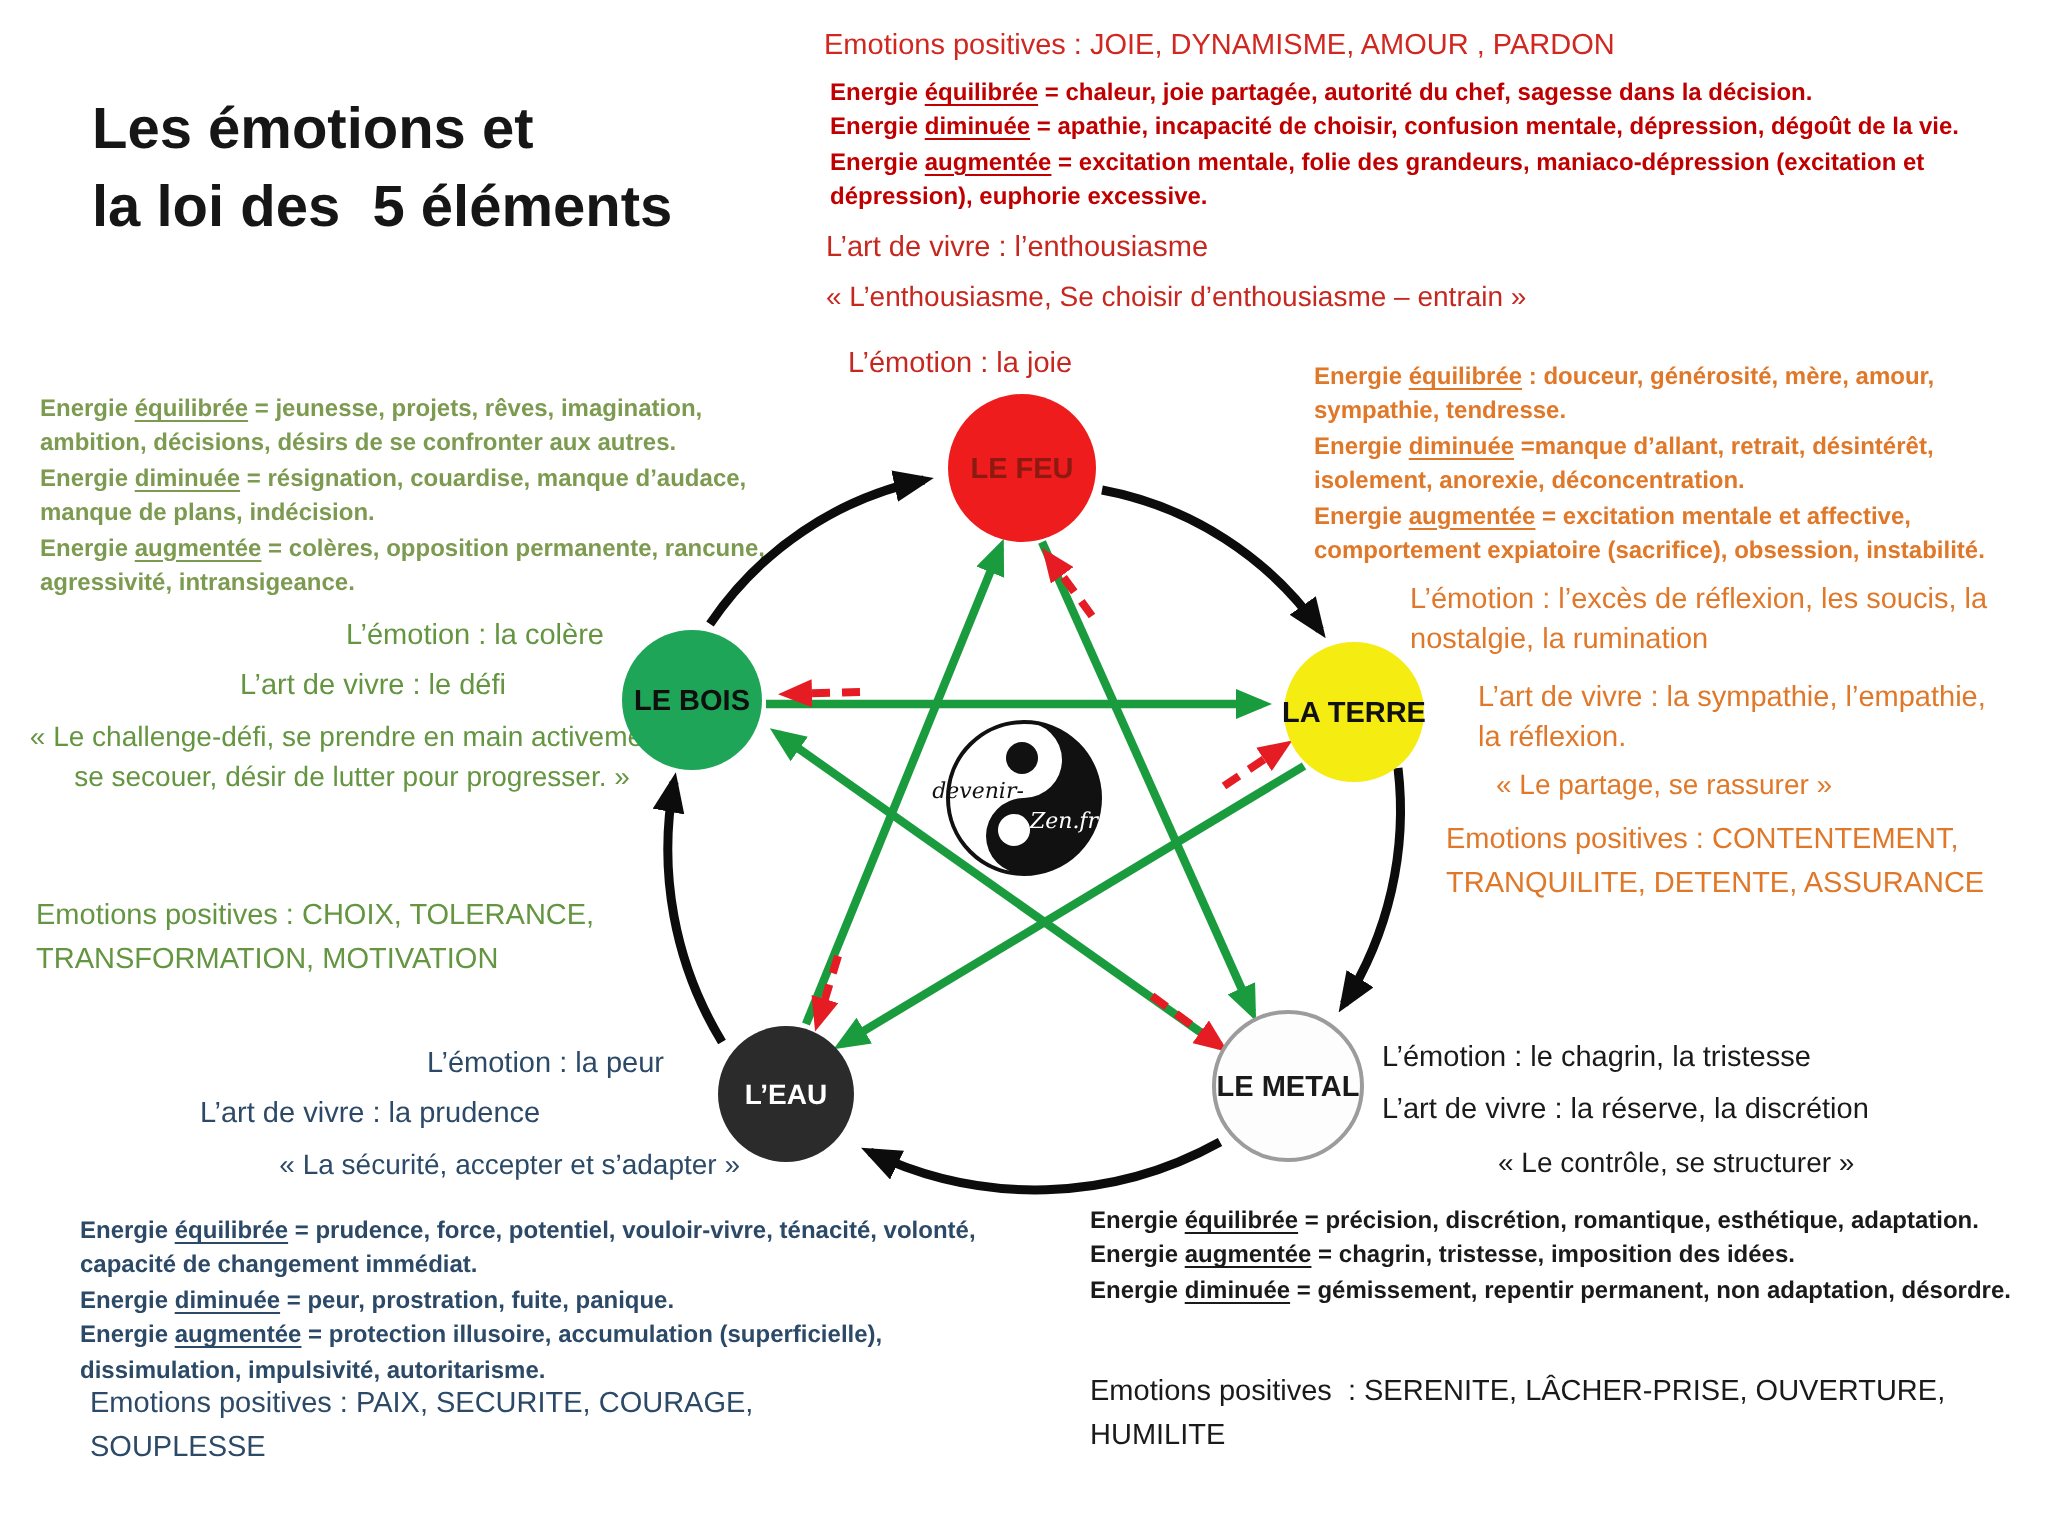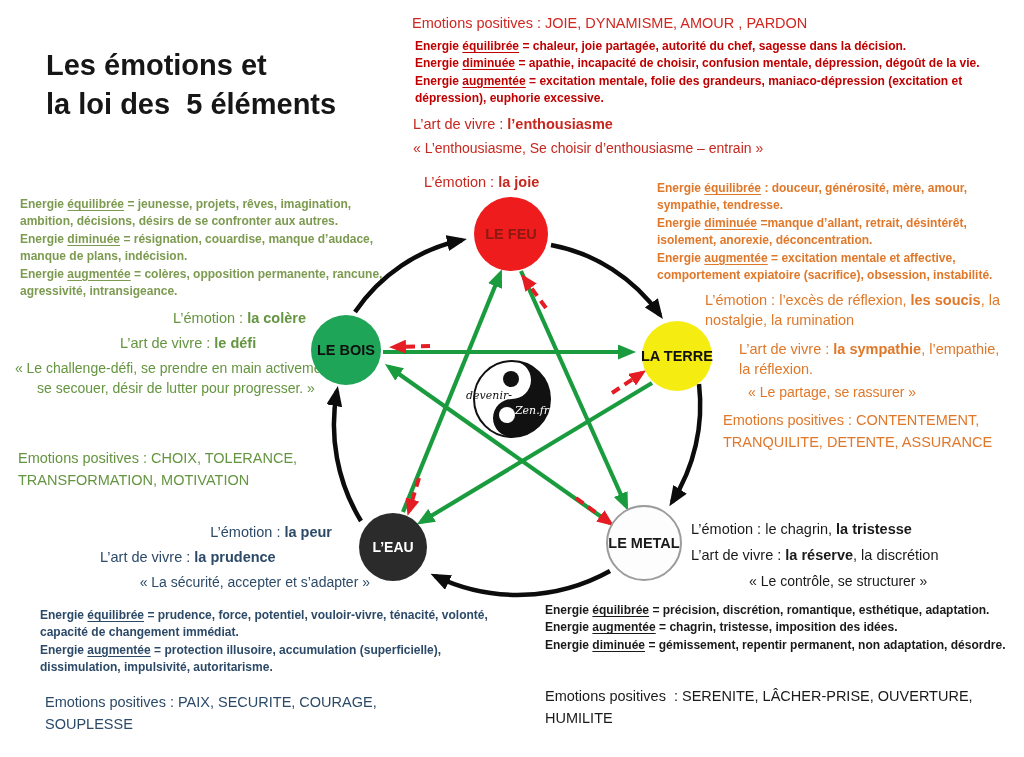--- a/index.html
+++ b/index.html
@@ -6,21 +6,21 @@
   body{width:1024px;height:757px;position:relative;overflow:hidden;
        font-family:"Liberation Sans",sans-serif;color:#1a1a1a;}
   .abs{position:absolute;}
   .pre{white-space:pre-wrap;}
   
   .title{left:46px;top:46px;font-size:29px;font-weight:700;line-height:1.34;color:#161616;}
   
   .energy{font-weight:700;font-size:12px;line-height:1.45;}
   .energy .kw{text-decoration:underline;text-underline-offset:2px;}
   .lbl{font-size:14.5px;line-height:1.4;}
-  .lbl .b{font-weight:700;}
+  .lbl .b{font-weight:400;}
   .quote{font-size:14px;line-height:1.45;}
   .pos{font-size:14.5px;line-height:1.5;}
   
   .c-fire-hd{color:#d02721;}
   .c-fire{color:#c00000;}
   .c-fire-lb{color:#c6281f;}
   .c-wood{color:#7d9b50;}
   .c-wood-lb{color:#649540;}
   .c-earth{color:#e0782a;}
   .c-water{color:#2c4a68;}
@@ -65,20 +65,21 @@
   <div class="abs lbl c-earth" style="left:705px;top:290px;width:312px;"><span>L’émotion : l’excès de réflexion, </span><span class="b">les soucis</span><span>, la nostalgie, la rumination</span></div>
   <div class="abs lbl c-earth" style="left:739px;top:339px;width:268px;"><span>L’art de vivre : </span><span class="b">la sympathie</span><span>, l’empathie, la réflexion.</span></div>
   <div class="abs quote c-earth" style="left:748px;top:382px;">« Le partage, se rassurer »</div>
   <div class="abs pos c-earth" style="left:723px;top:410px;width:298px;">Emotions positives : CONTENTEMENT, TRANQUILITE, DETENTE, ASSURANCE</div>
 
   <div class="abs lbl c-water" style="left:100px;top:522px;width:232px;text-align:right;"><span>L’émotion : </span><span class="b">la peur</span><span></span></div>
   <div class="abs lbl c-water" style="left:100px;top:547px;width:232px;text-align:left;"><span>L’art de vivre : </span><span class="b">la prudence</span><span></span></div>
   <div class="abs quote c-water" style="left:100px;top:572px;width:270px;text-align:right;">« La sécurité, accepter et s’adapter »</div>
   <div class="abs energy c-water" style="left:40px;top:607px;width:448px;">
     <div><span>Energie </span><span class="kw">équilibrée</span><span> = prudence, force, potentiel, vouloir-vivre, ténacité, volonté, capacité de changement immédiat.</span></div>
+    <div><span>Energie </span><span class="kw">diminuée</span><span> = peur, prostration, fuite, panique.</span></div>
     <div><span>Energie </span><span class="kw">augmentée</span><span> = protection illusoire, accumulation (superficielle), dissimulation, impulsivité, autoritarisme.</span></div>
   </div>
   <div class="abs pos c-water" style="left:45px;top:692px;width:378px;">Emotions positives : PAIX, SECURITE, COURAGE, SOUPLESSE</div>
 
   <div class="abs lbl c-metal" style="left:691px;top:519px;"><span>L’émotion : le chagrin, </span><span class="b">la tristesse</span><span></span></div>
   <div class="abs lbl c-metal" style="left:691px;top:545px;"><span>L’art de vivre : </span><span class="b">la réserve</span><span>, la discrétion</span></div>
   <div class="abs quote c-metal" style="left:749px;top:571px;">« Le contrôle, se structurer »</div>
   <div class="abs energy c-metal" style="left:545px;top:602px;width:480px;">
     <div><span>Energie </span><span class="kw">équilibrée</span><span> = précision, discrétion, romantique, esthétique, adaptation.</span></div>
     <div><span>Energie </span><span class="kw">augmentée</span><span> = chagrin, tristesse, imposition des idées.</span></div>

